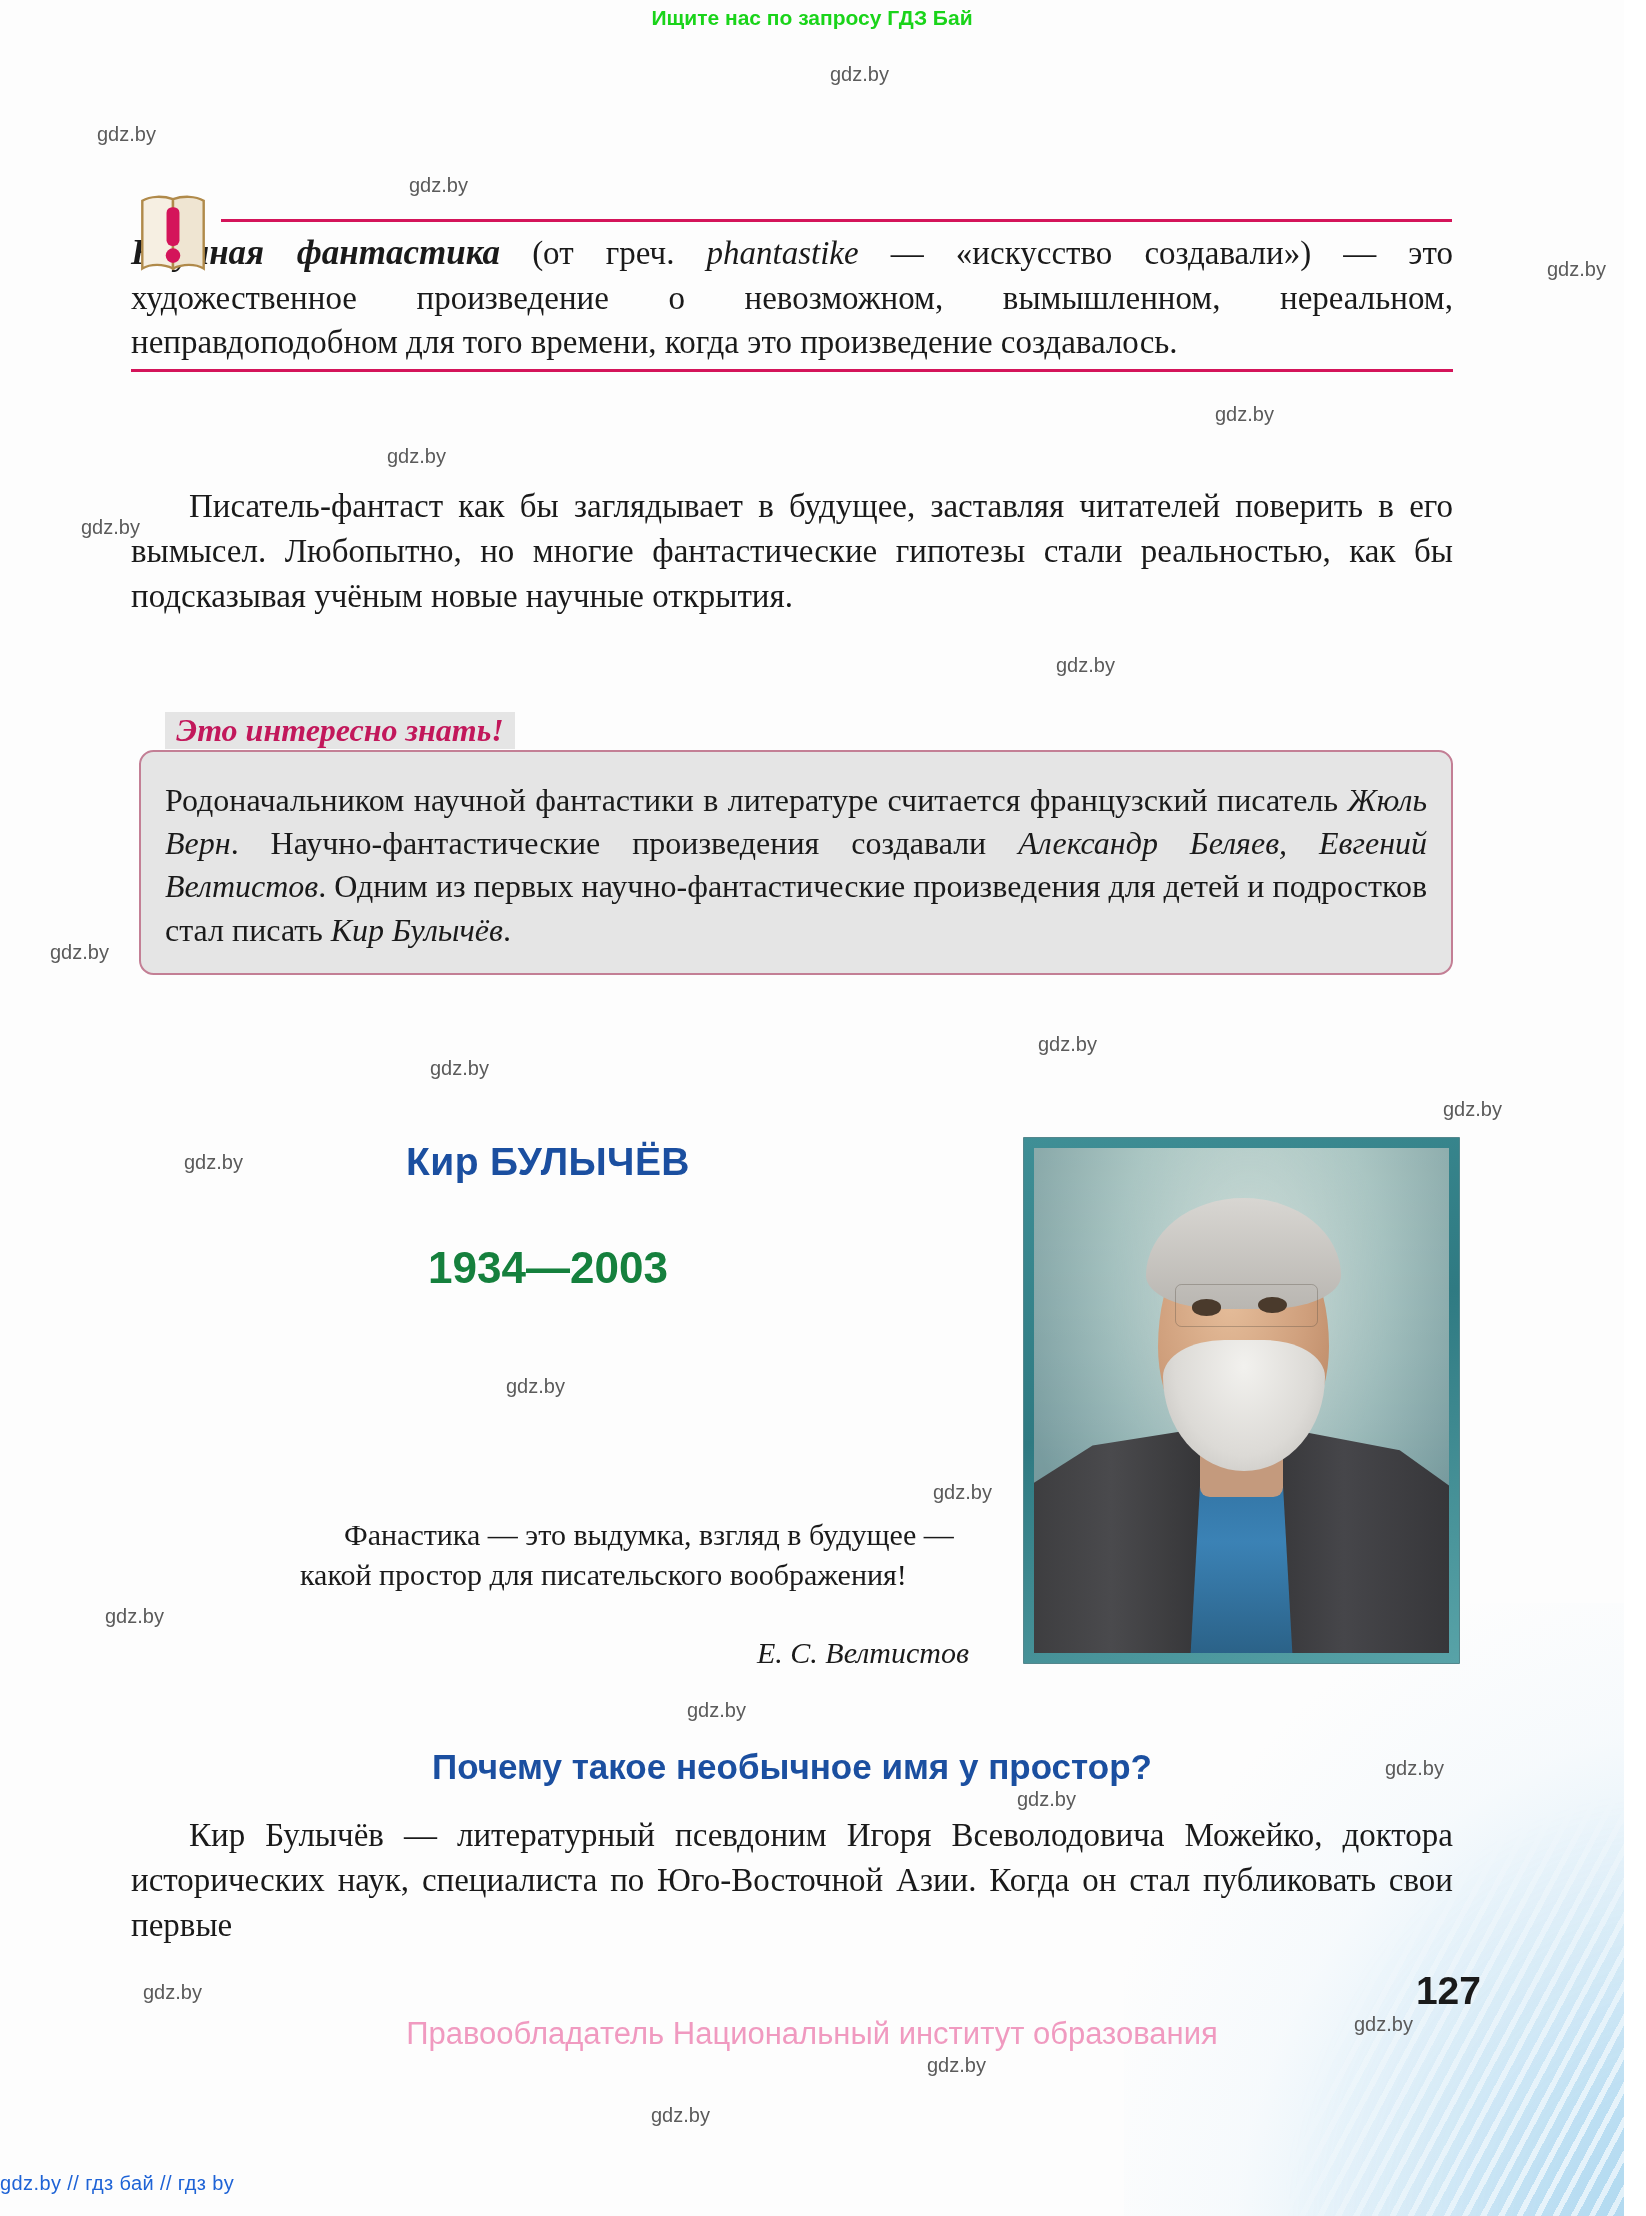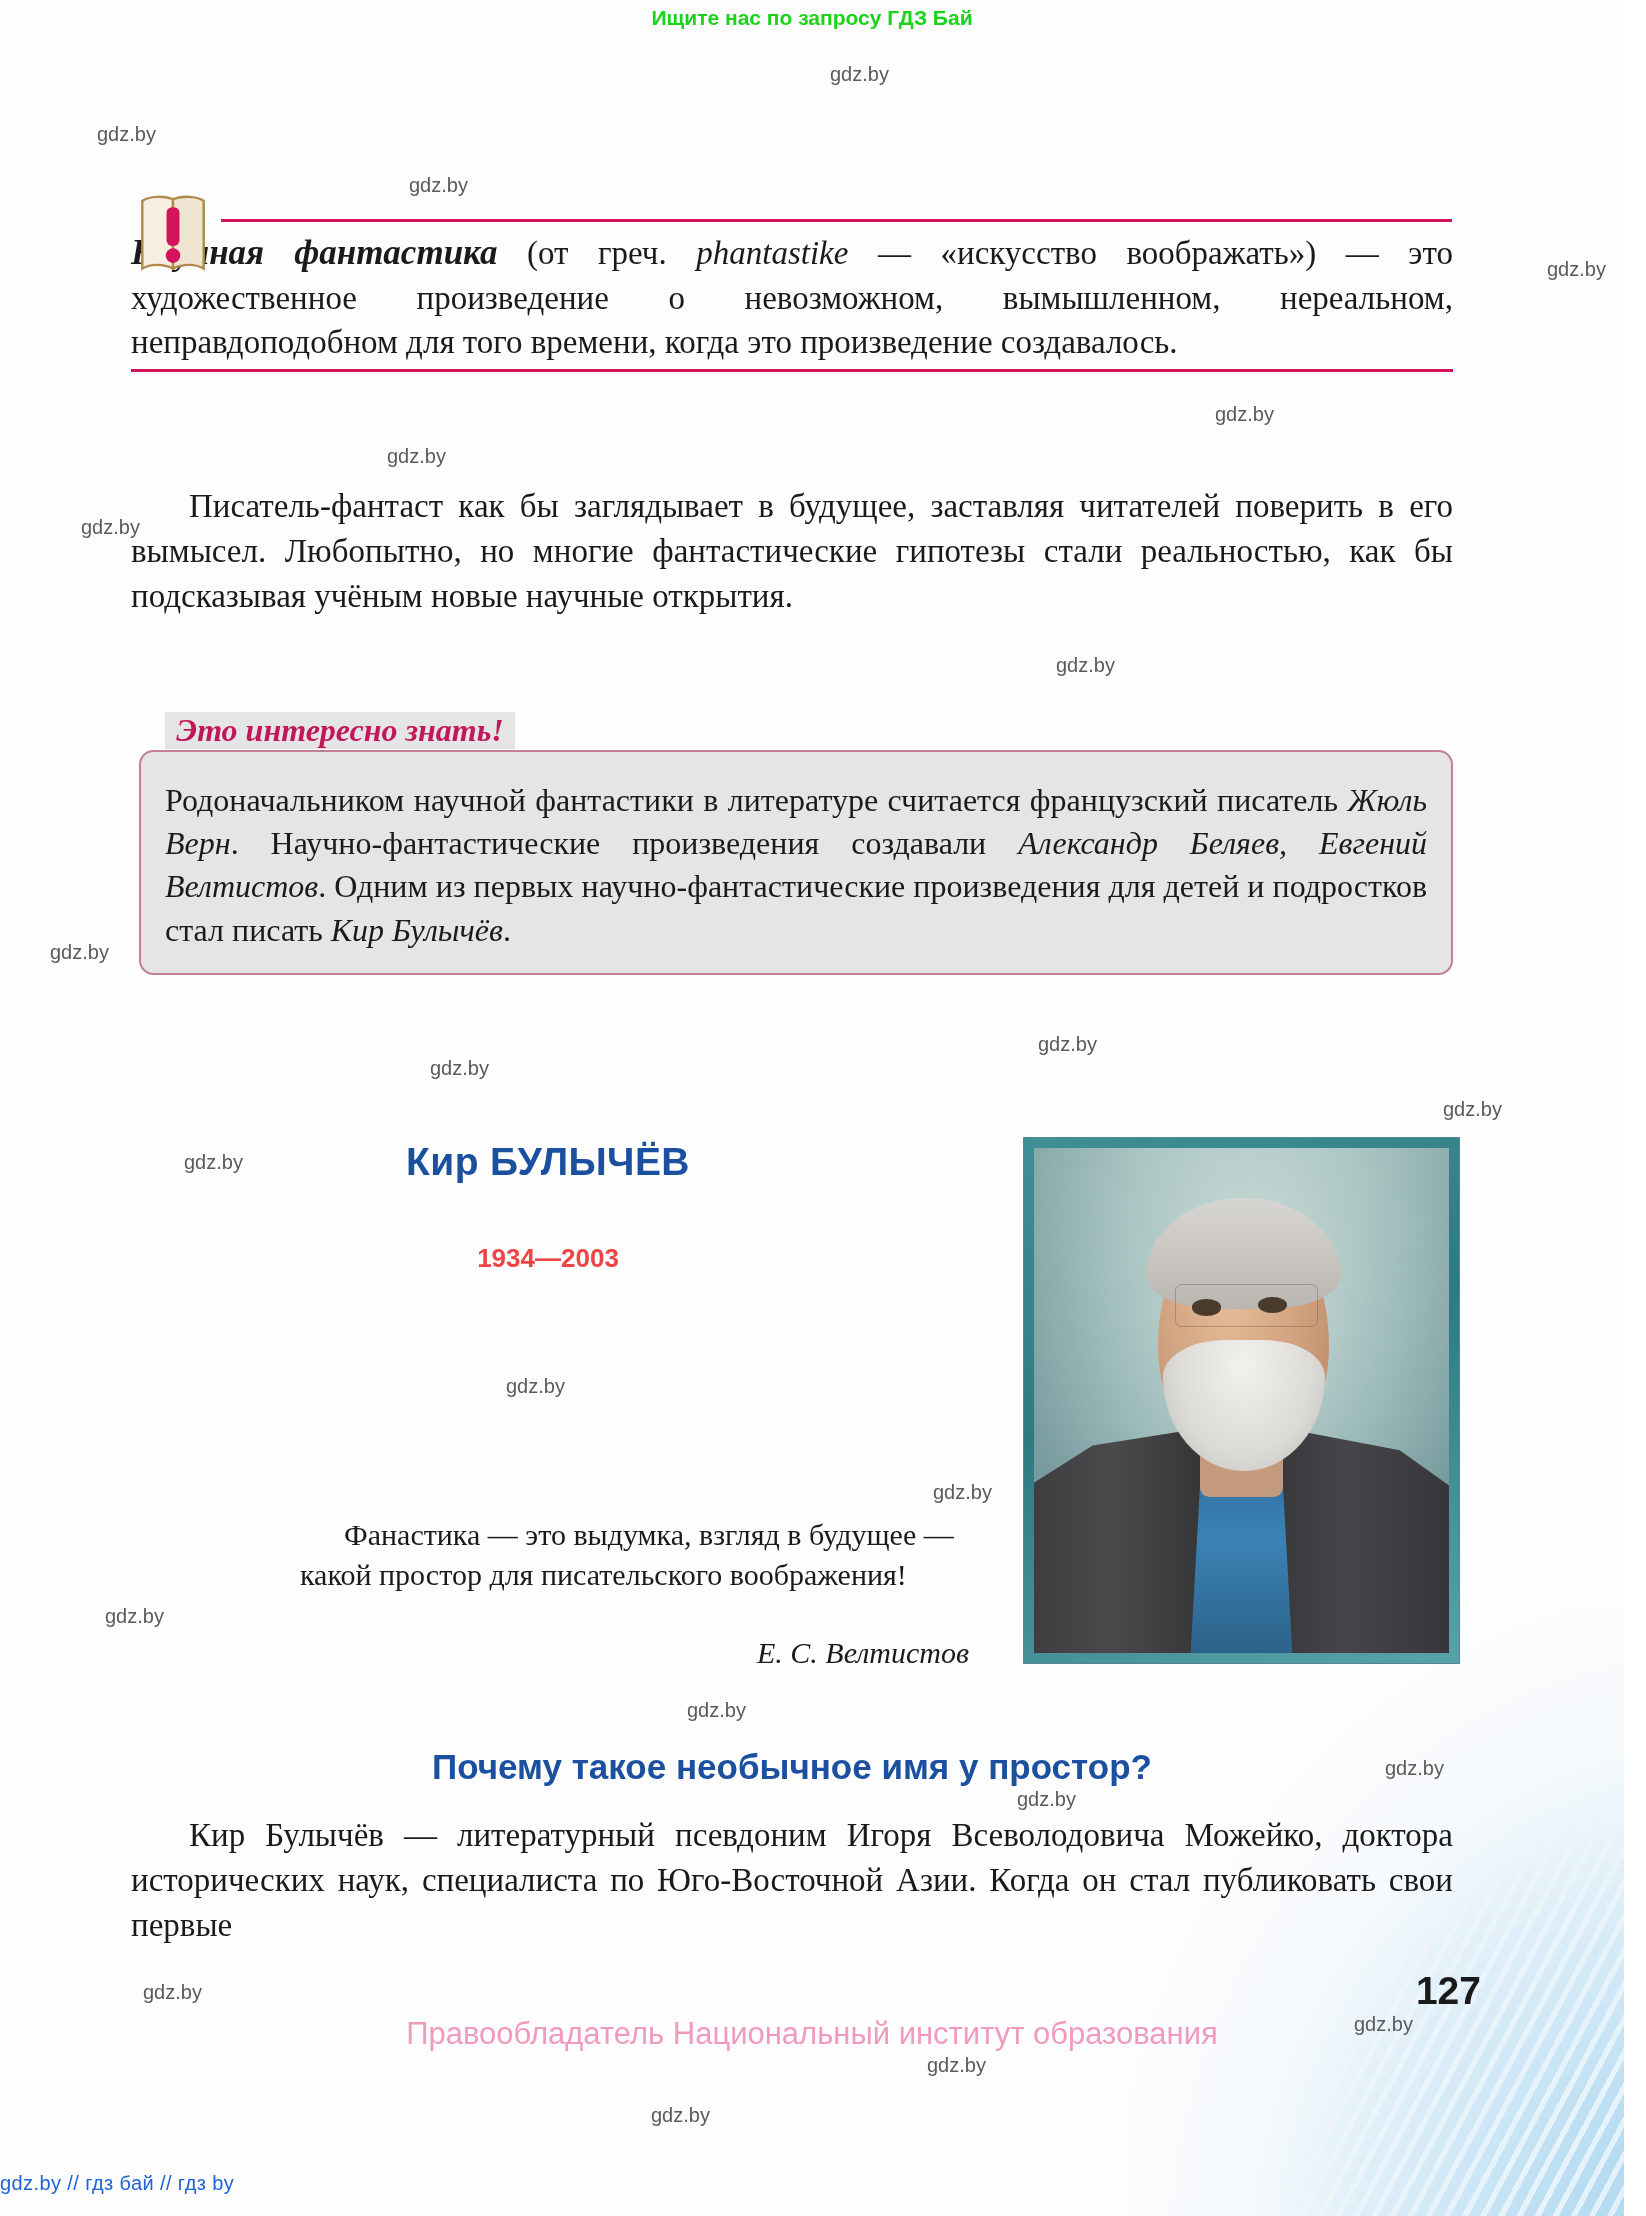--- a/index.html
+++ b/index.html
@@ -166,24 +166,24 @@
     font-weight: bold;
     font-size: 39px;
     letter-spacing: 0.4px;
   }
   .author-years {
     position: absolute;
     left: 266px;
     top: 1243px;
     width: 564px;
     text-align: center;
-    color: #ef4444;
-    font-family: "Liberation Sans", sans-serif;
-    font-weight: bold;
-    font-size: 26px;
+    color: #15803d;
+    font-family: "Liberation Sans", sans-serif;
+    font-weight: bold;
+    font-size: 44px;
   }
 
   
   .quote {
     position: absolute;
     left: 300px;
     top: 1515px;
     width: 669px;
     font-size: 30px;
     line-height: 1.34;
@@ -373,21 +373,21 @@
     <div class="def-rule def-rule-top"></div>
     <div class="def-body">
       <span class="scroll-icon">
         <svg viewBox="0 0 104 104" width="84" height="84">
           <path d="M14 12 C24 6 40 6 52 10 L52 96 C40 90 24 90 14 96 Z" fill="#f6efe2" stroke="#b08a4a" stroke-width="3"></path>
           <path d="M52 10 C64 6 80 6 90 12 L90 96 C80 90 64 90 52 96 Z" fill="#efe5d2" stroke="#b08a4a" stroke-width="3"></path>
           <rect x="44" y="20" width="16" height="48" rx="7" fill="#d4145a"></rect>
           <circle cx="52" cy="80" r="9" fill="#d4145a"></circle>
         </svg>
       </span>
-      <span class="def-term">Научная фантастика</span><span> (от греч. </span><span class="greek">phantastike</span><span> — «искусство воображать») </span><span>— это художественное произведение о невозможном, вымышленном, нереальном, неправдоподобном для того времени, когда это произведение создавалось.</span>
+      <span class="def-term">Научная фантастика</span><span> (от греч. </span><span class="greek">phantastike</span><span> — «искусство создавали») </span><span>— это художественное произведение о невозможном, вымышленном, нереальном, неправдоподобном для того времени, когда это произведение создавалось.</span>
     </div>
     <div class="def-rule"></div>
   </div>
 
   <div class="para" id="para1">Писатель-фантаст как бы заглядывает в будущее, заставляя читателей поверить в его вымысел. Любопытно, но многие фантастические гипотезы стали реальностью, как бы подсказывая учёным новые научные открытия.</div>
 
   <div class="int-box">
     <div class="int-text" id="int-text"><span>Родоначальником научной фантастики в литературе считается французский писатель </span><i>Жюль Верн</i><span>. Научно-фантастические произведения создавали </span><i>Александр Беляев, Евгений Велтистов</i><span>. Одним из первых научно-фантастические произведения для детей и подростков стал писать </span><i>Кир Булычёв</i><span>.</span></div>
   </div>
   <div class="int-title">Это интересно знать!</div>

